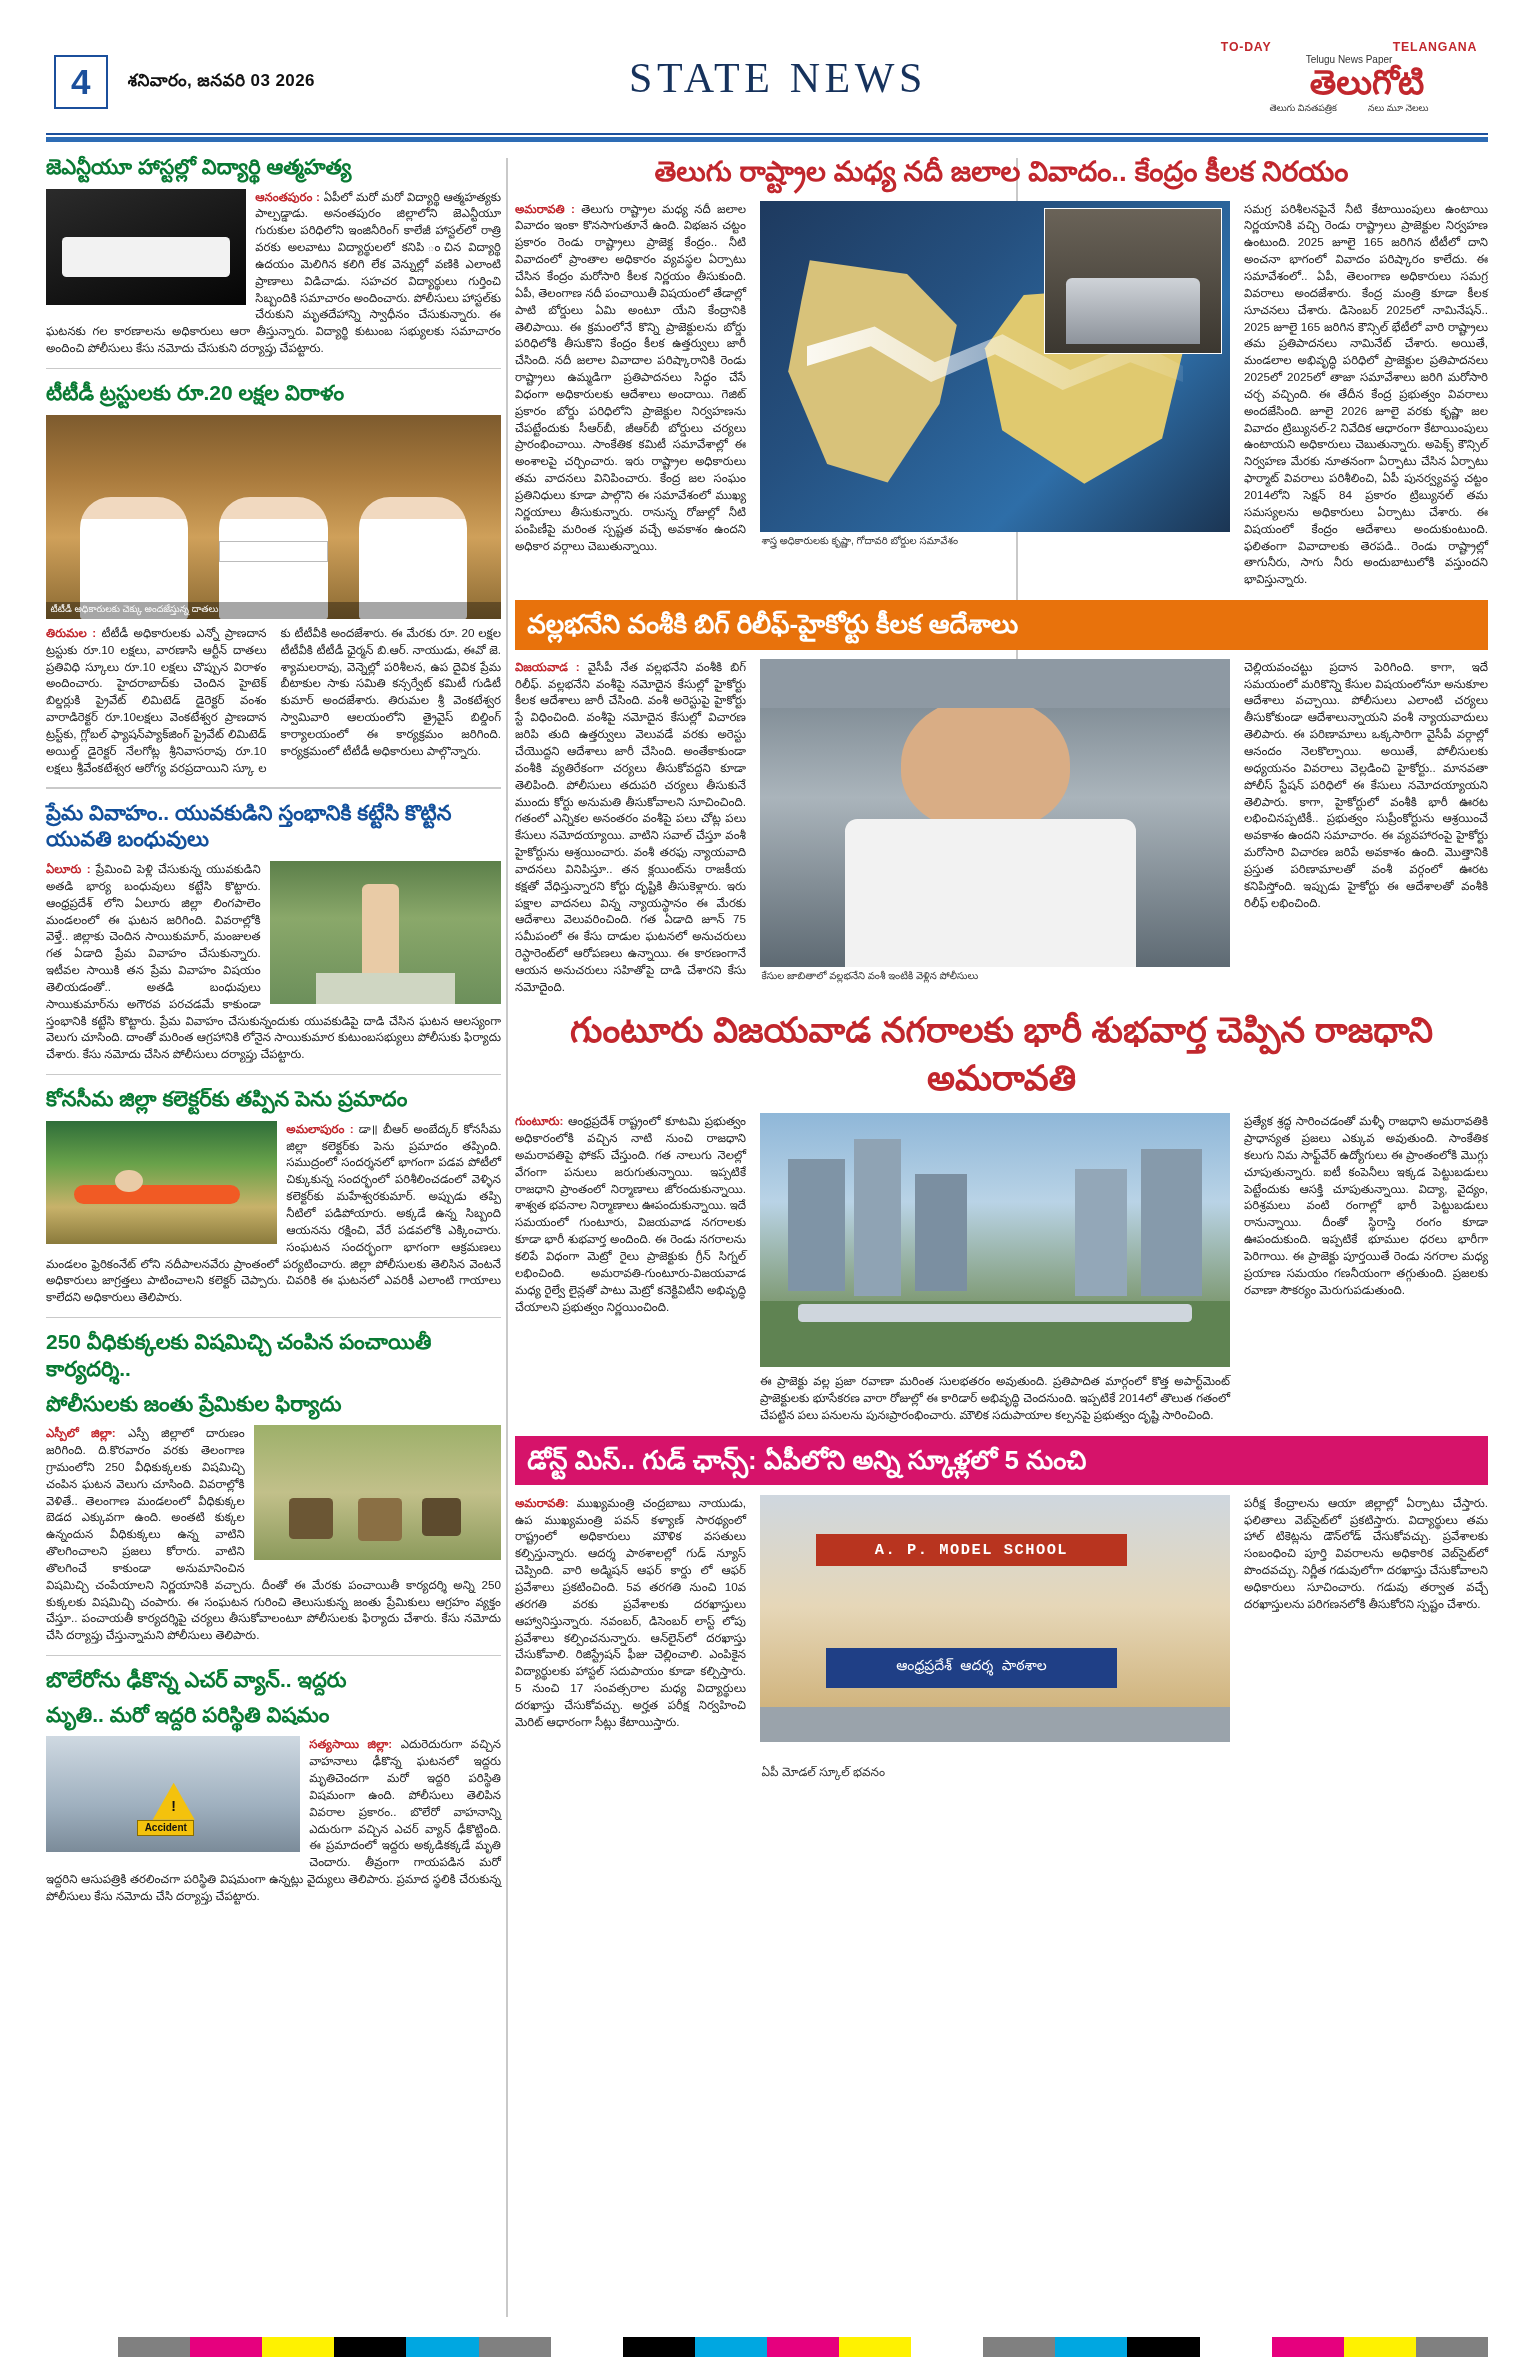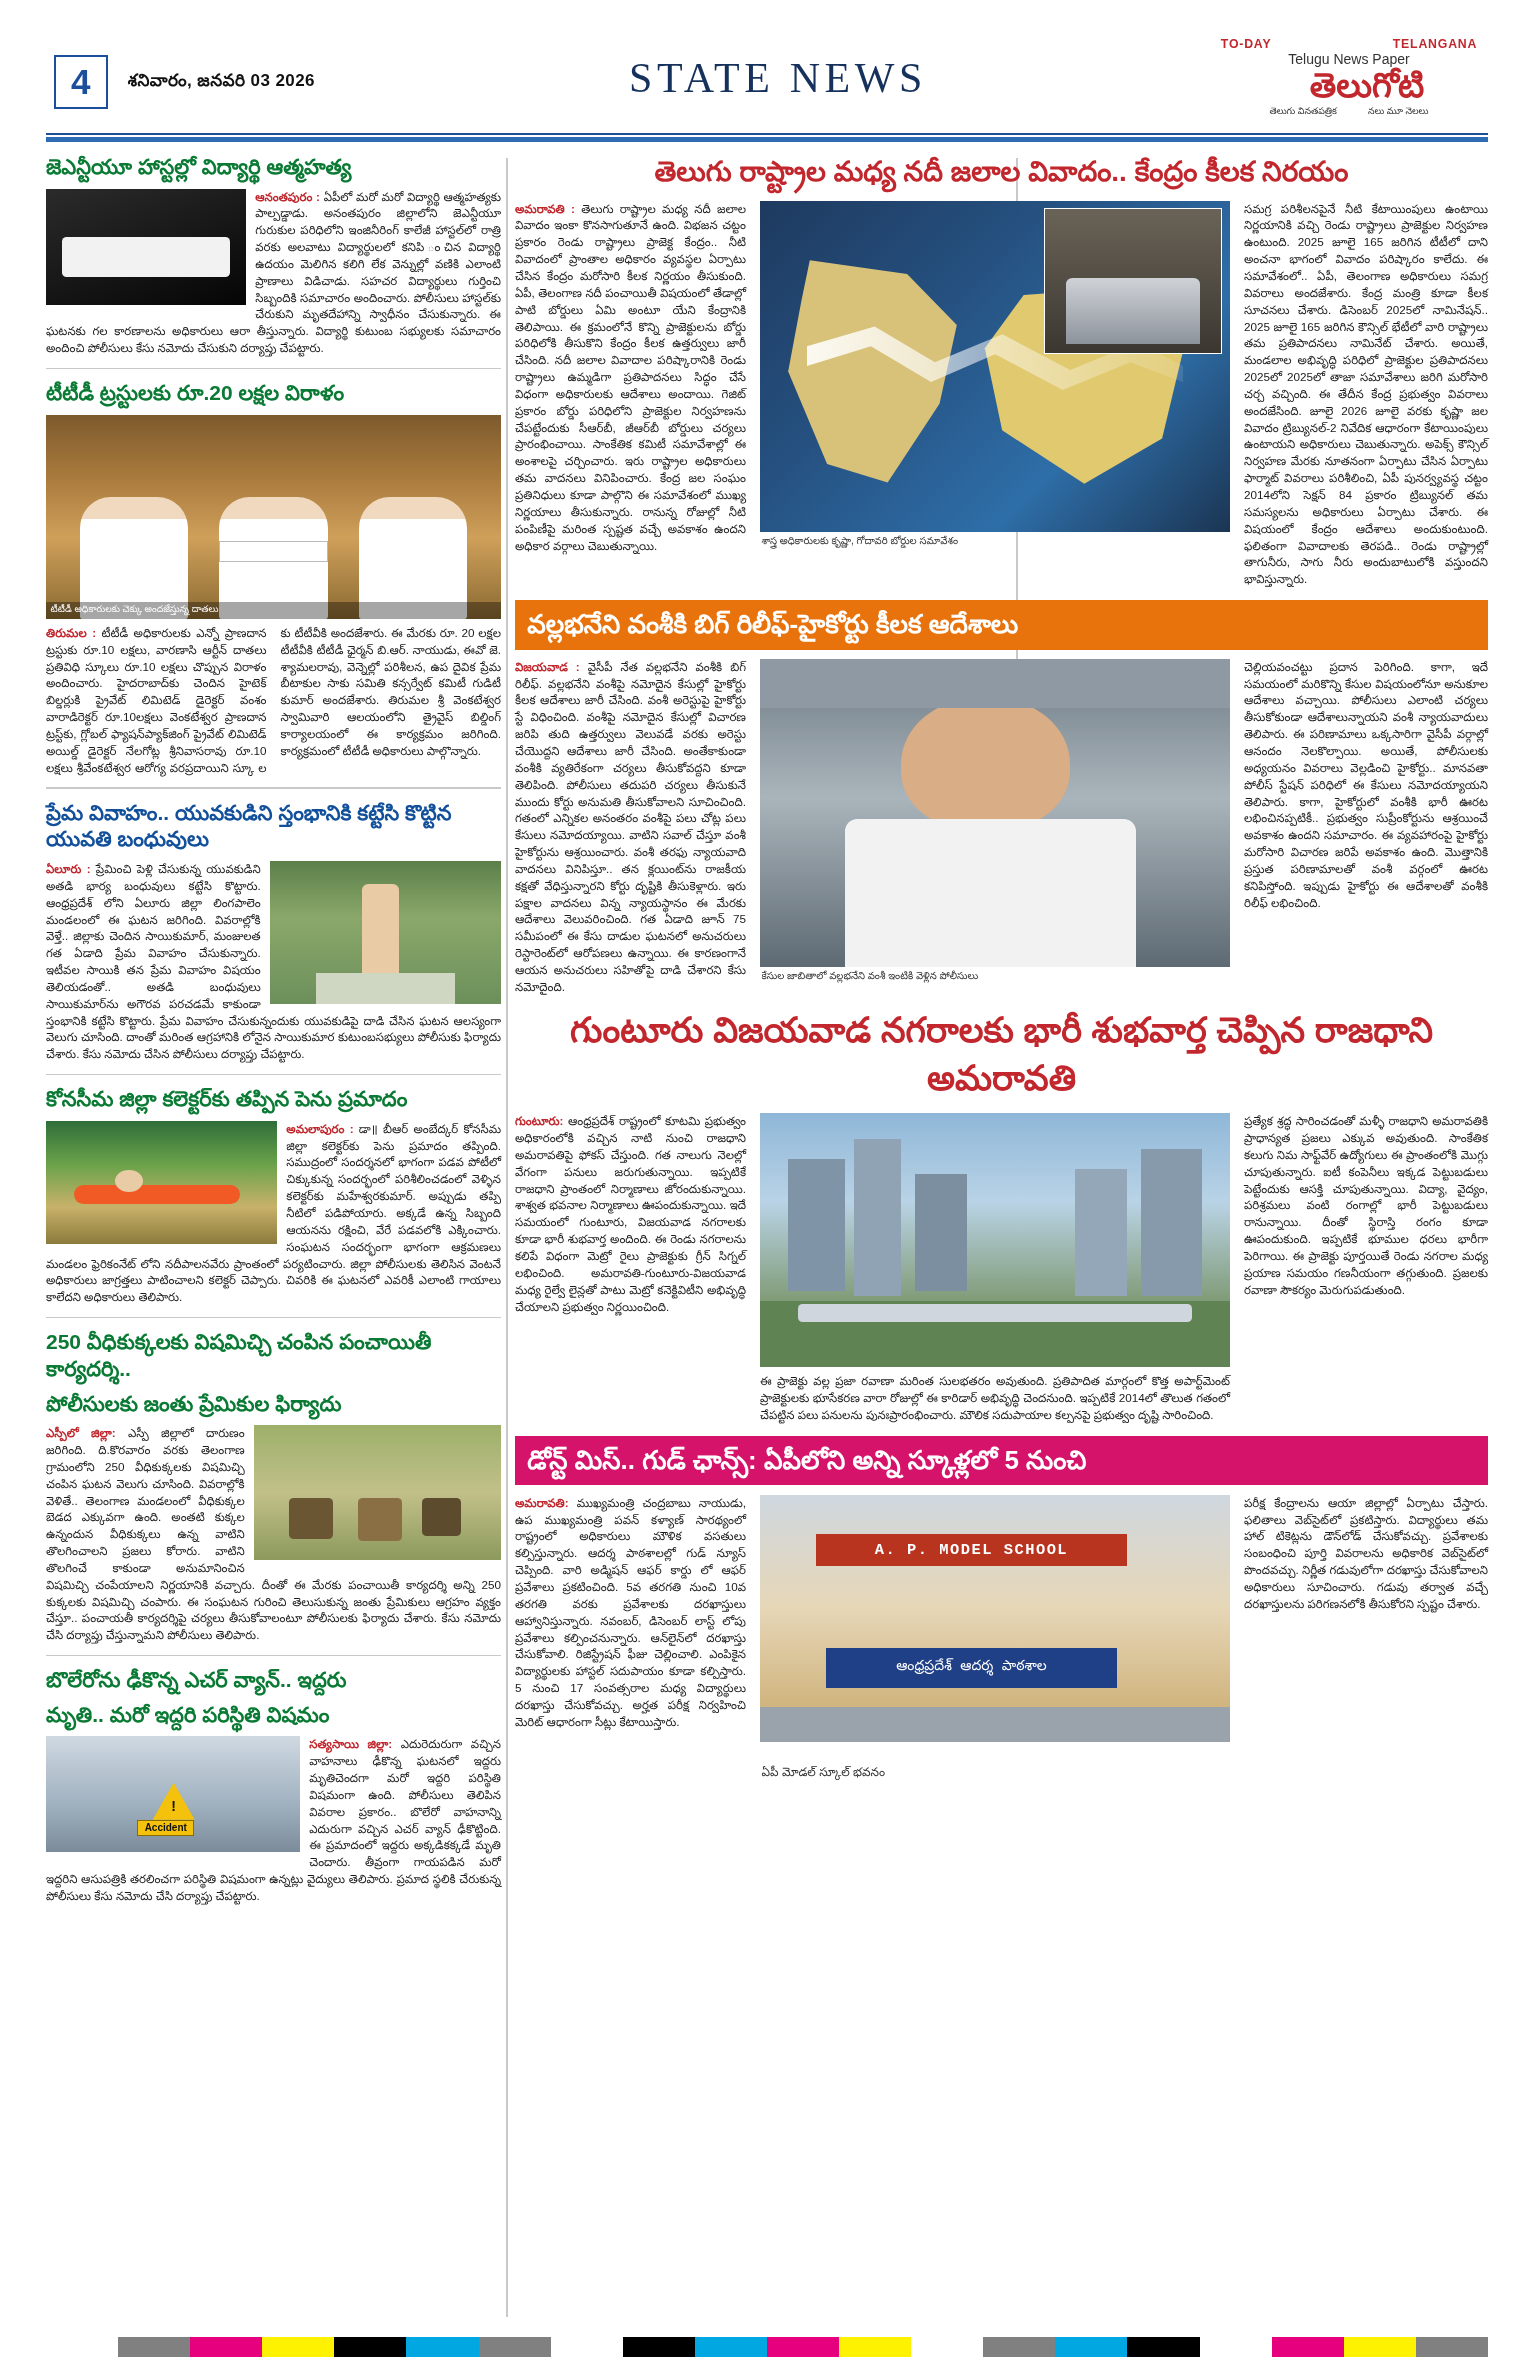--- a/index.html
+++ b/index.html
@@ -31,21 +31,21 @@
     position:absolute; left:493px; top:23px; width:478px; text-align:center;
     font-family:"Liberation Serif", serif; font-size:42px; letter-spacing:4.6px;
     color:#16325c; font-weight:normal;
   }
   .logo-box {
     position:absolute; right:0; top:0; width:278px; height:93px;
     display:flex; flex-direction:column; align-items:center; justify-content:center;
   }
   .logo-top { display:flex; width:100%; justify-content:space-between; padding:0 10.8px; }
   .logo-top span { font-size:12.3px; font-weight:bold; color:#c1272d; letter-spacing:0.8px; }
-  .logo-sub { font-size:14px; color:#333; }
+  .logo-sub { font-size:10px; color:#333; }
   .logo-main {
     font-size:34px; color:#c1272d; font-weight:bold;
     font-family:"Liberation Serif", serif; line-height:1; margin-top:1.5px;margin-left:36px;
   }
   .logo-bot { font-size:9.3px; color:#333; margin-top:3.1px; display:flex; gap:31px;}
   .masthead-rule { position:absolute; left:46px; top:137px; width:1442px; height:4.6px; background:#2d6cb5; }
 
   
   .col { position:absolute; }
   .col-left  { left:46px;  top:154px; width:455px; }

